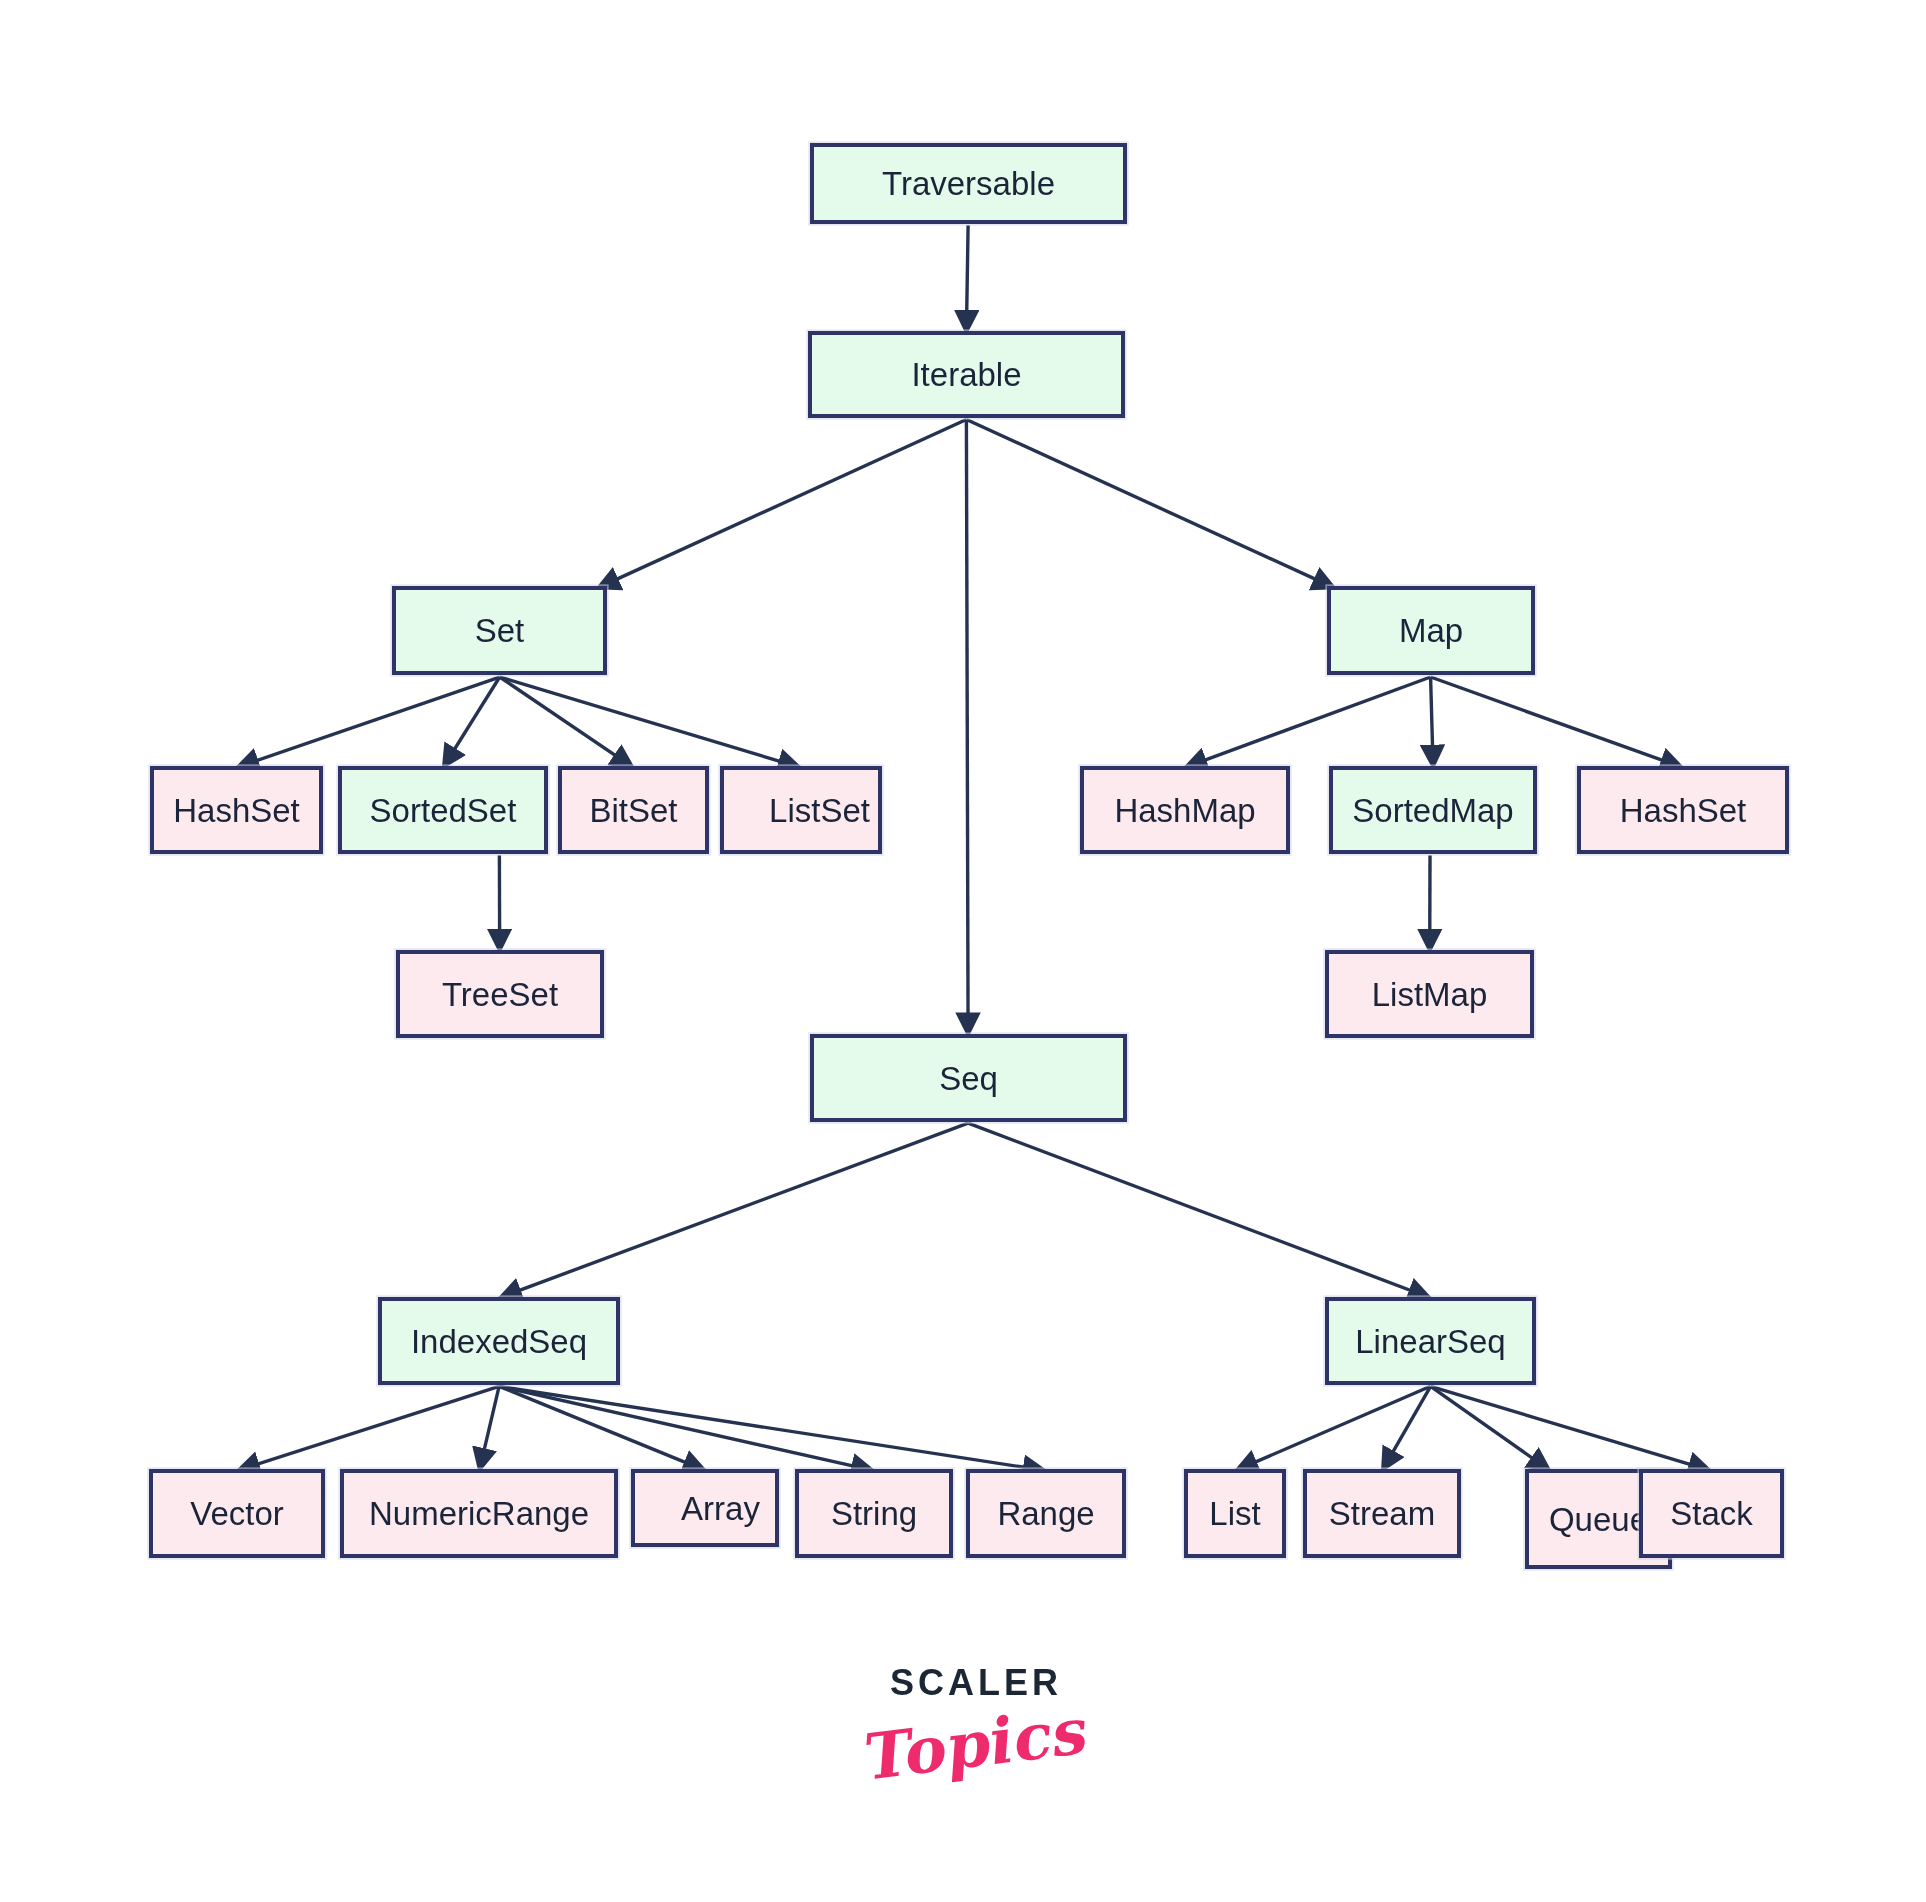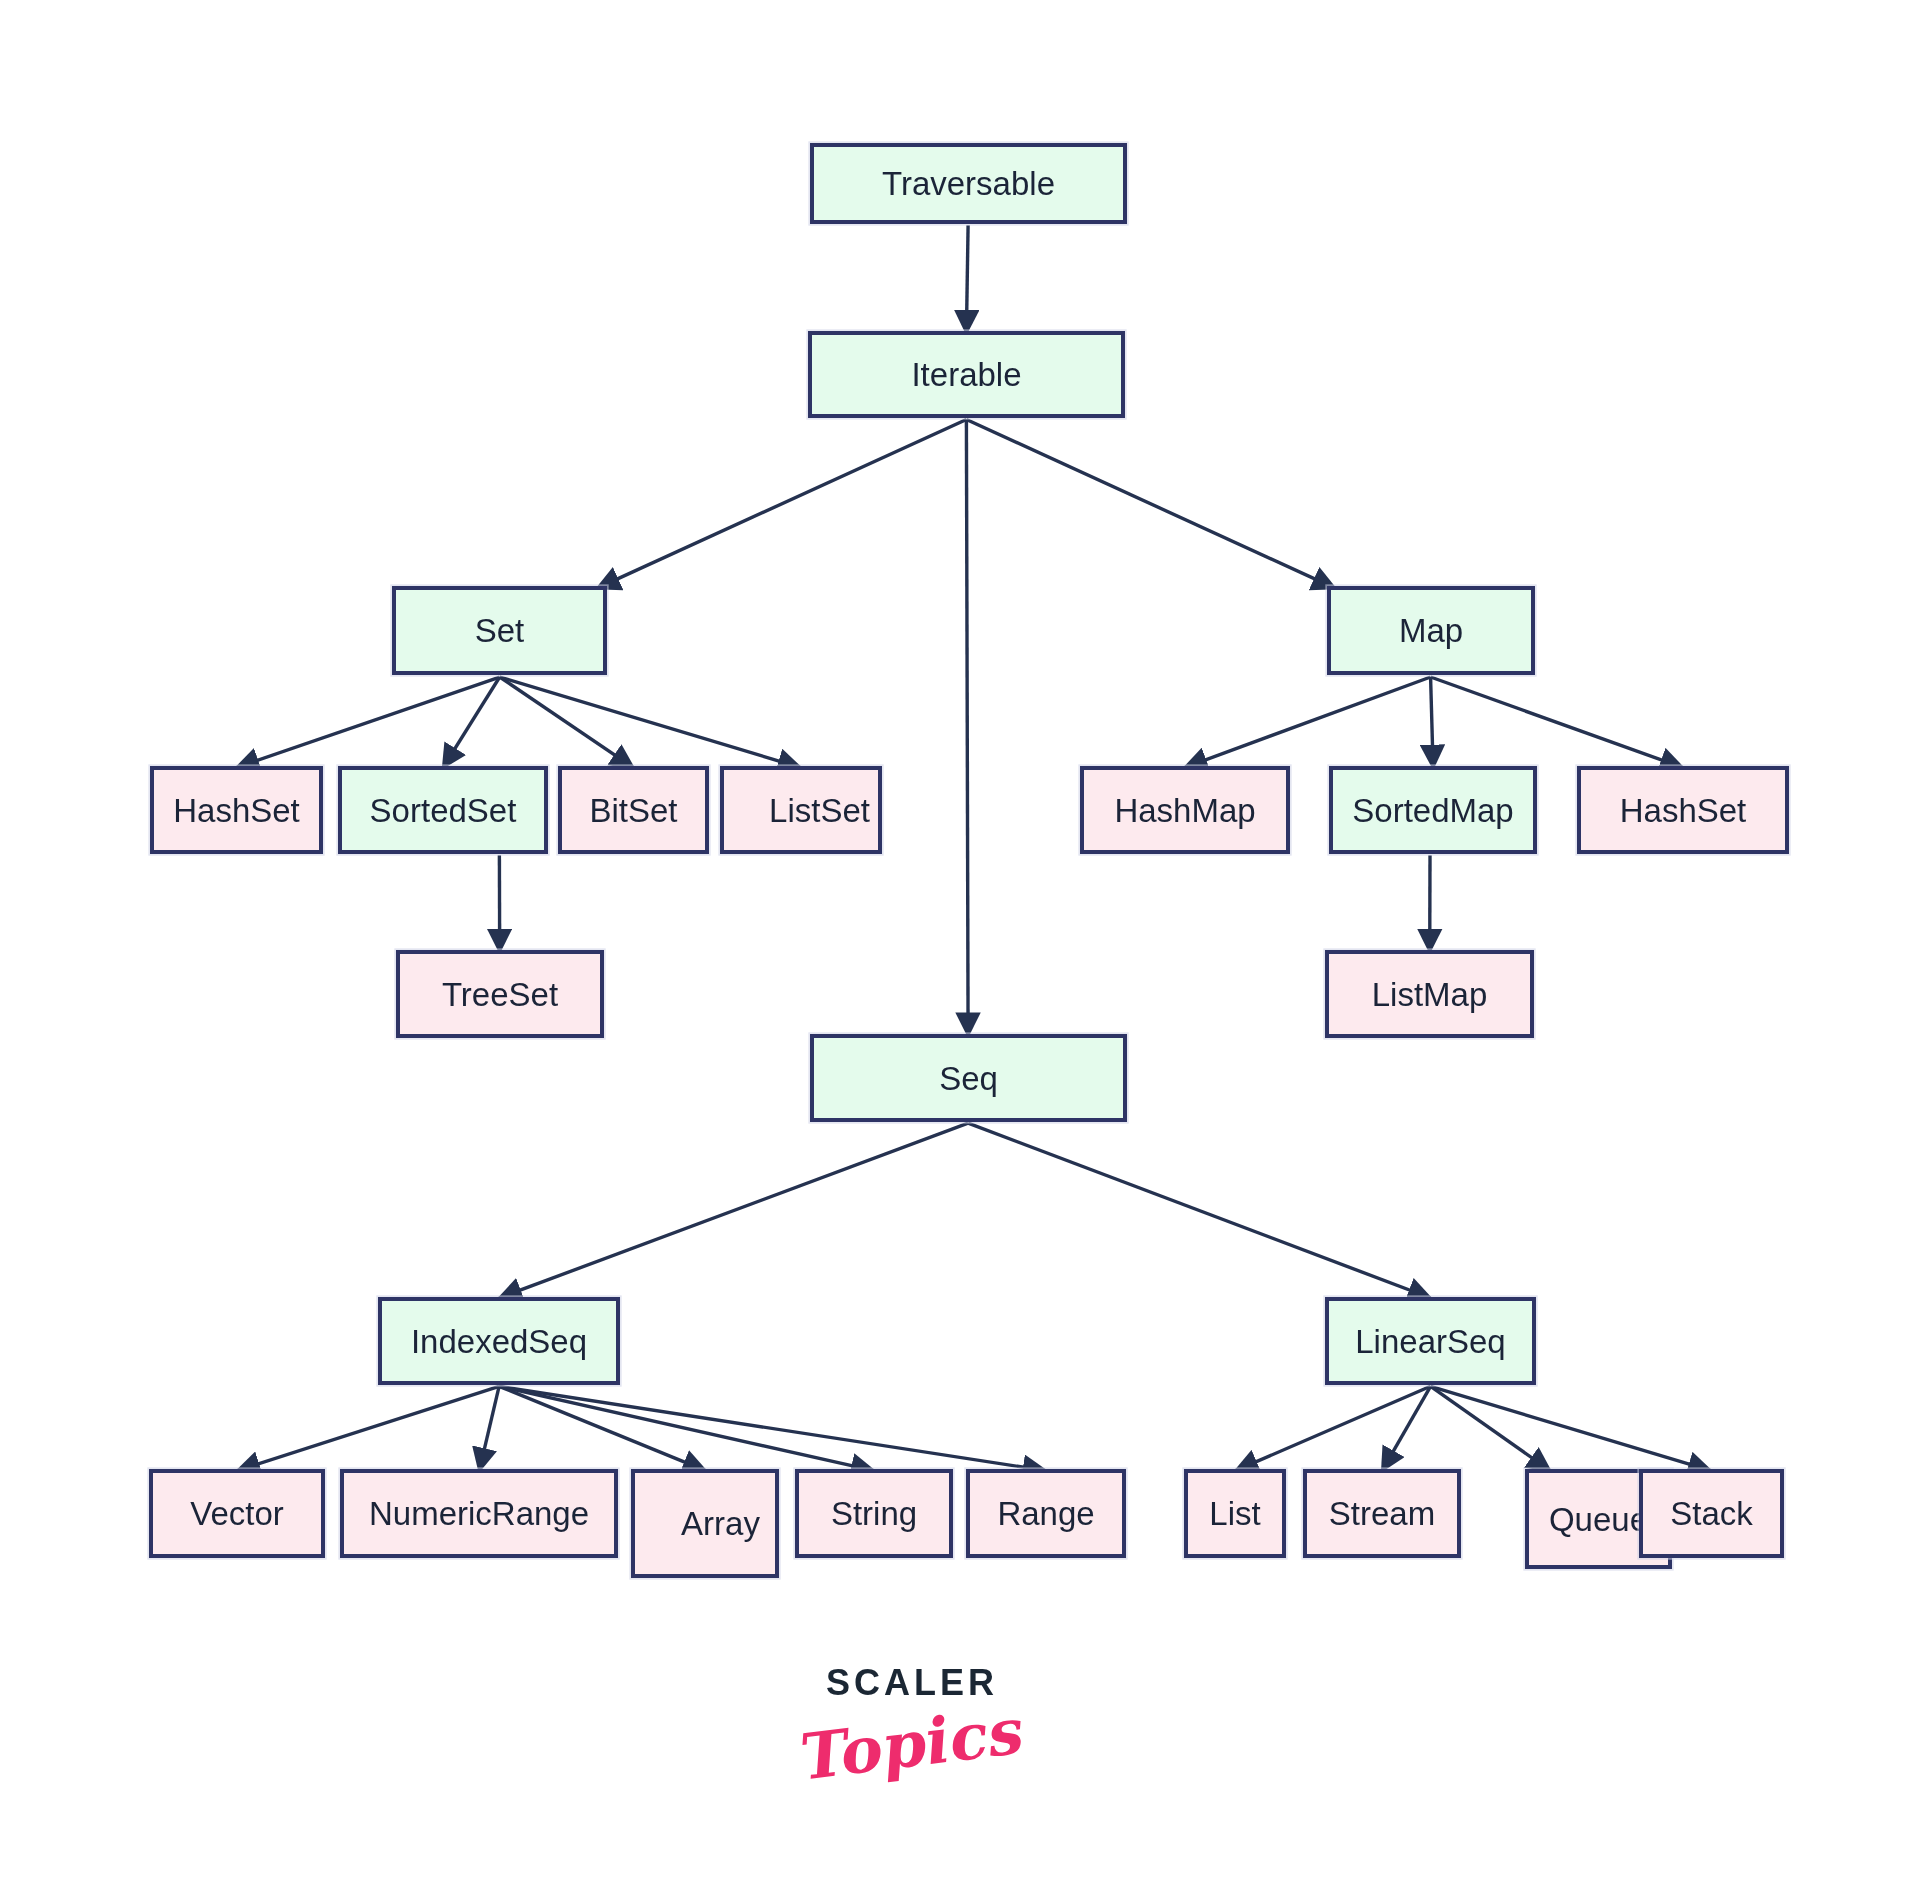--- a/index.html
+++ b/index.html
@@ -15,21 +15,21 @@
   .node{
     position:absolute;display:flex;align-items:center;justify-content:center;
     box-sizing:border-box;border:4px solid var(--border);
     box-shadow:0 0 0 1.7px rgba(205,210,230,.55);
     color:var(--text);font-size:33px;line-height:1;white-space:nowrap;
     z-index:2;
   }
   .node.green{background:var(--green);}
   .node.pink{background:var(--pink);}
   .logo{
-    position:absolute;left:912px;top:1662px;transform:translateX(-50%);
+    position:absolute;left:976px;top:1662px;transform:translateX(-50%);
     display:flex;flex-direction:column;align-items:center;z-index:2;
   }
   .logo-brand{
     color:var(--logo-dark);font-size:36px;font-weight:bold;letter-spacing:4px;
     font-family:"Liberation Sans","DejaVu Sans",sans-serif;
   }
   .logo-script{
     color:var(--logo-pink);font-size:63px;font-weight:bold;font-style:italic;
     font-family:"DejaVu Serif","Liberation Serif",serif;
     transform:rotate(-7deg);margin-top:3.4px;
@@ -122,21 +122,21 @@
     </div>
     <div class="node green" style="left: 1325px; top: 1297px; width: 211px; height: 88px;">
       <span>LinearSeq</span>
     </div>
     <div class="node pink" style="left: 149px; top: 1469px; width: 176px; height: 89px;">
       <span>Vector</span>
     </div>
     <div class="node pink" style="left: 340px; top: 1469px; width: 278px; height: 89px;">
       <span>NumericRange</span>
     </div>
-    <div class="node pink" style="left: 631px; top: 1469px; width: 148px; height: 109px; padding-left: 31px;">
+    <div class="node pink" style="left: 631px; top: 1469px; width: 148px; height: 78px; padding-left: 31px;">
       <span>Array</span>
     </div>
     <div class="node pink" style="left: 795px; top: 1469px; width: 158px; height: 89px;">
       <span>String</span>
     </div>
     <div class="node pink" style="left: 966px; top: 1469px; width: 160px; height: 89px;">
       <span>Range</span>
     </div>
     <div class="node pink" style="left: 1184px; top: 1469px; width: 102px; height: 89px; align-items: center;">
       <span>List</span>

